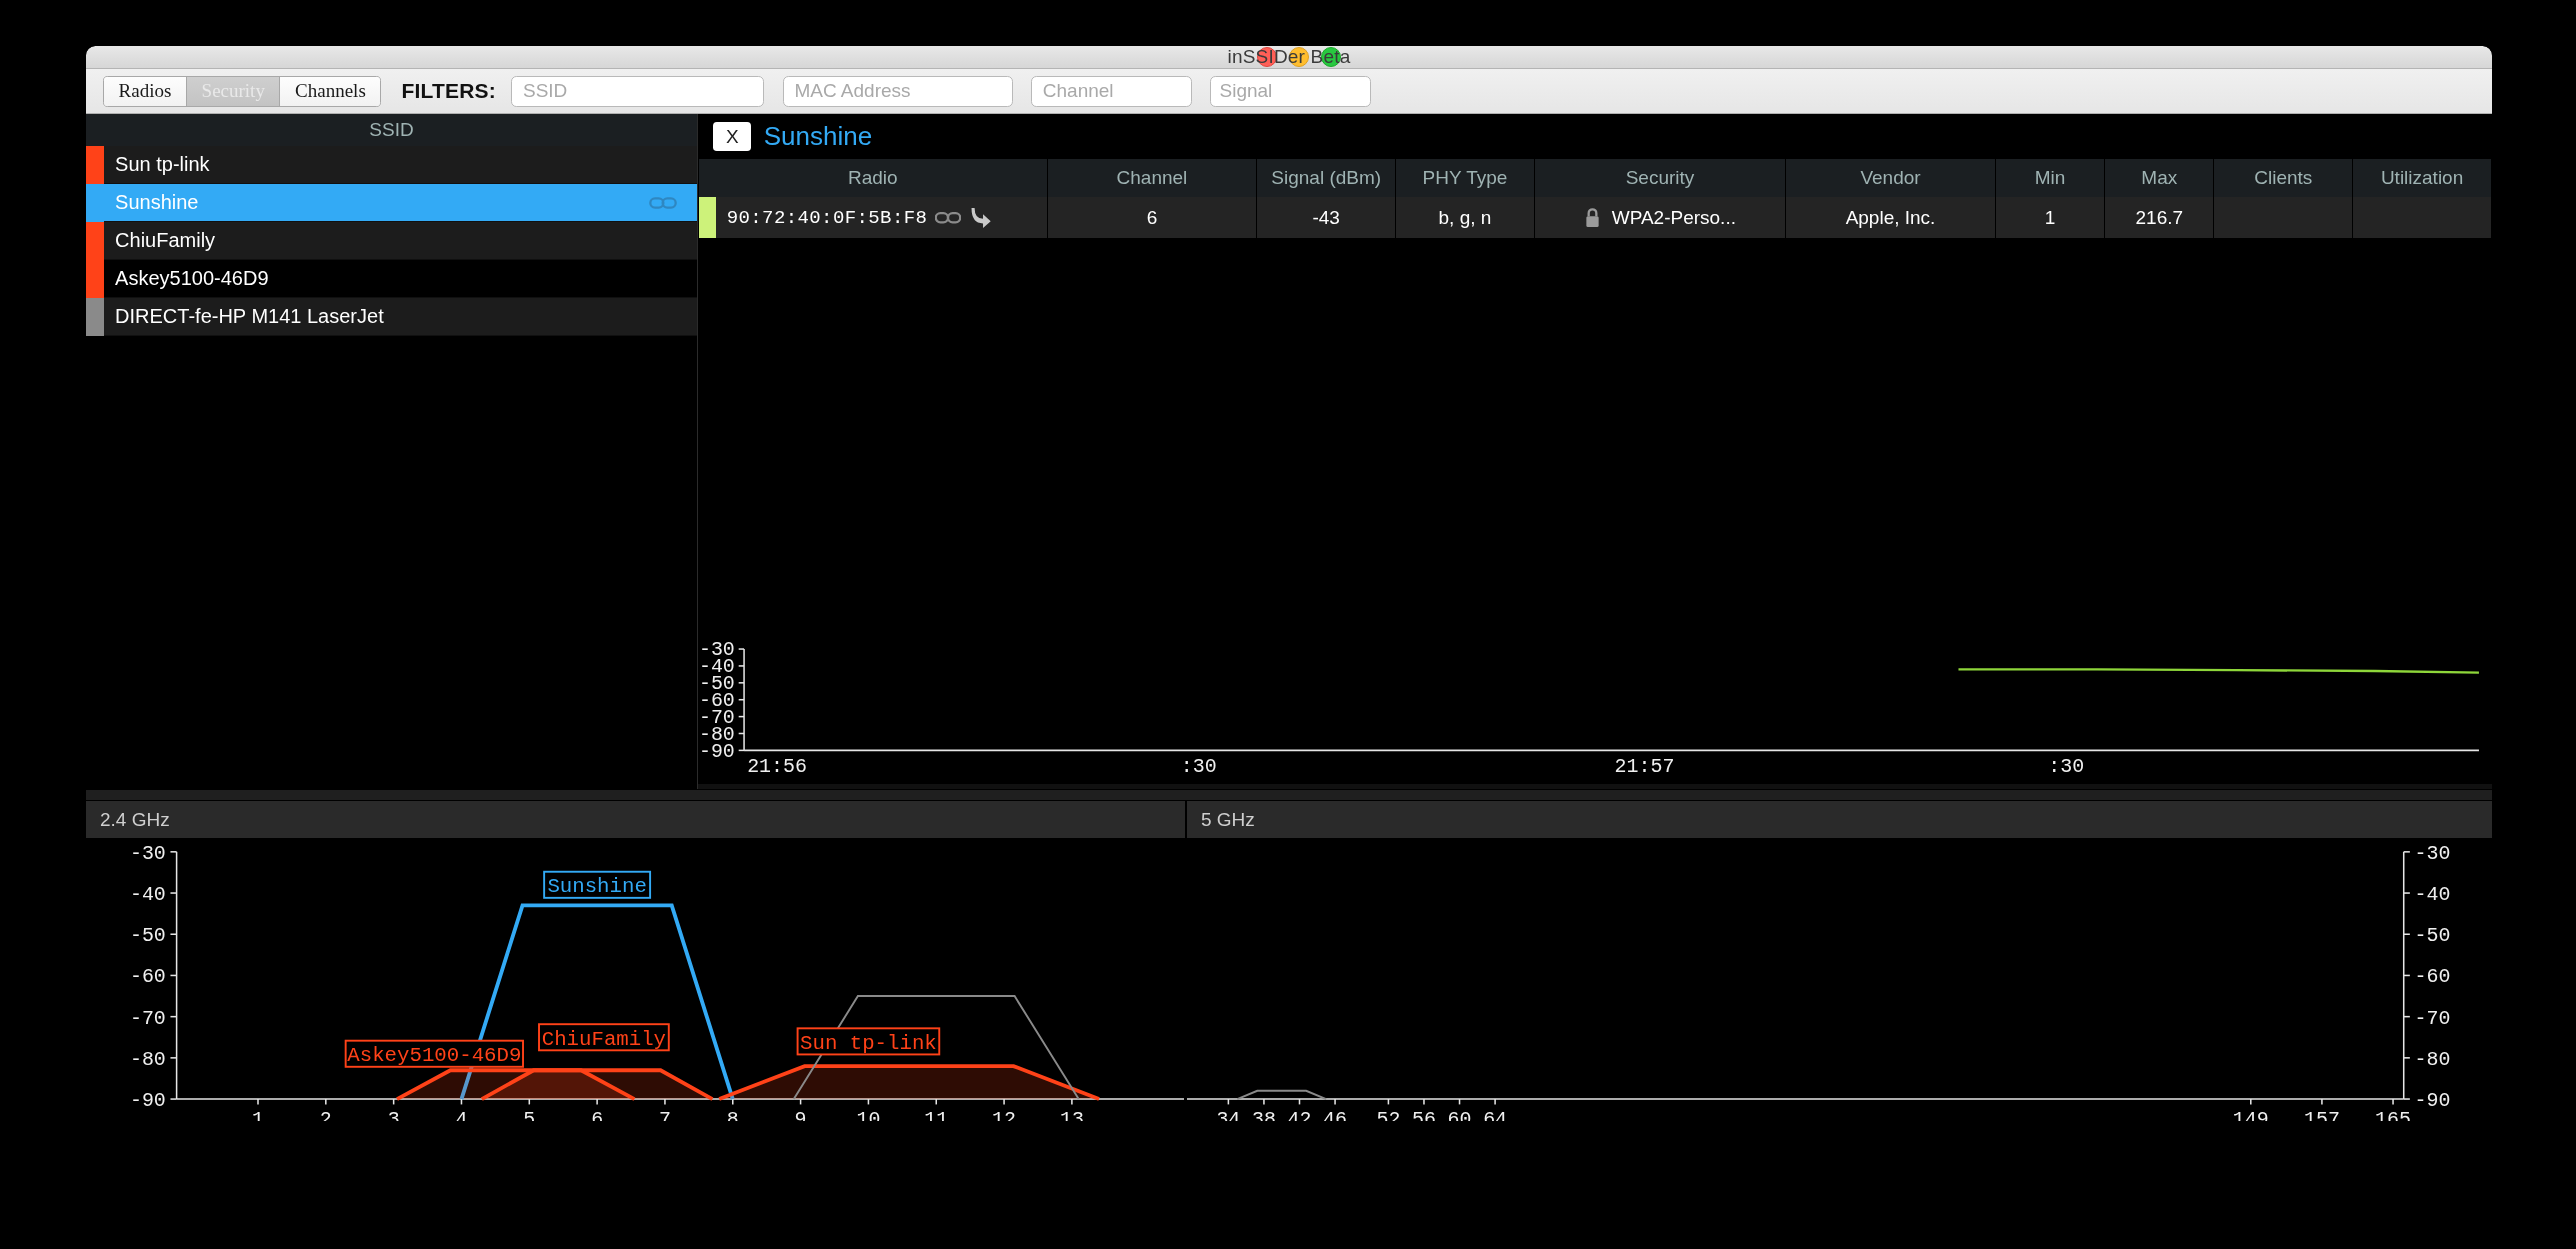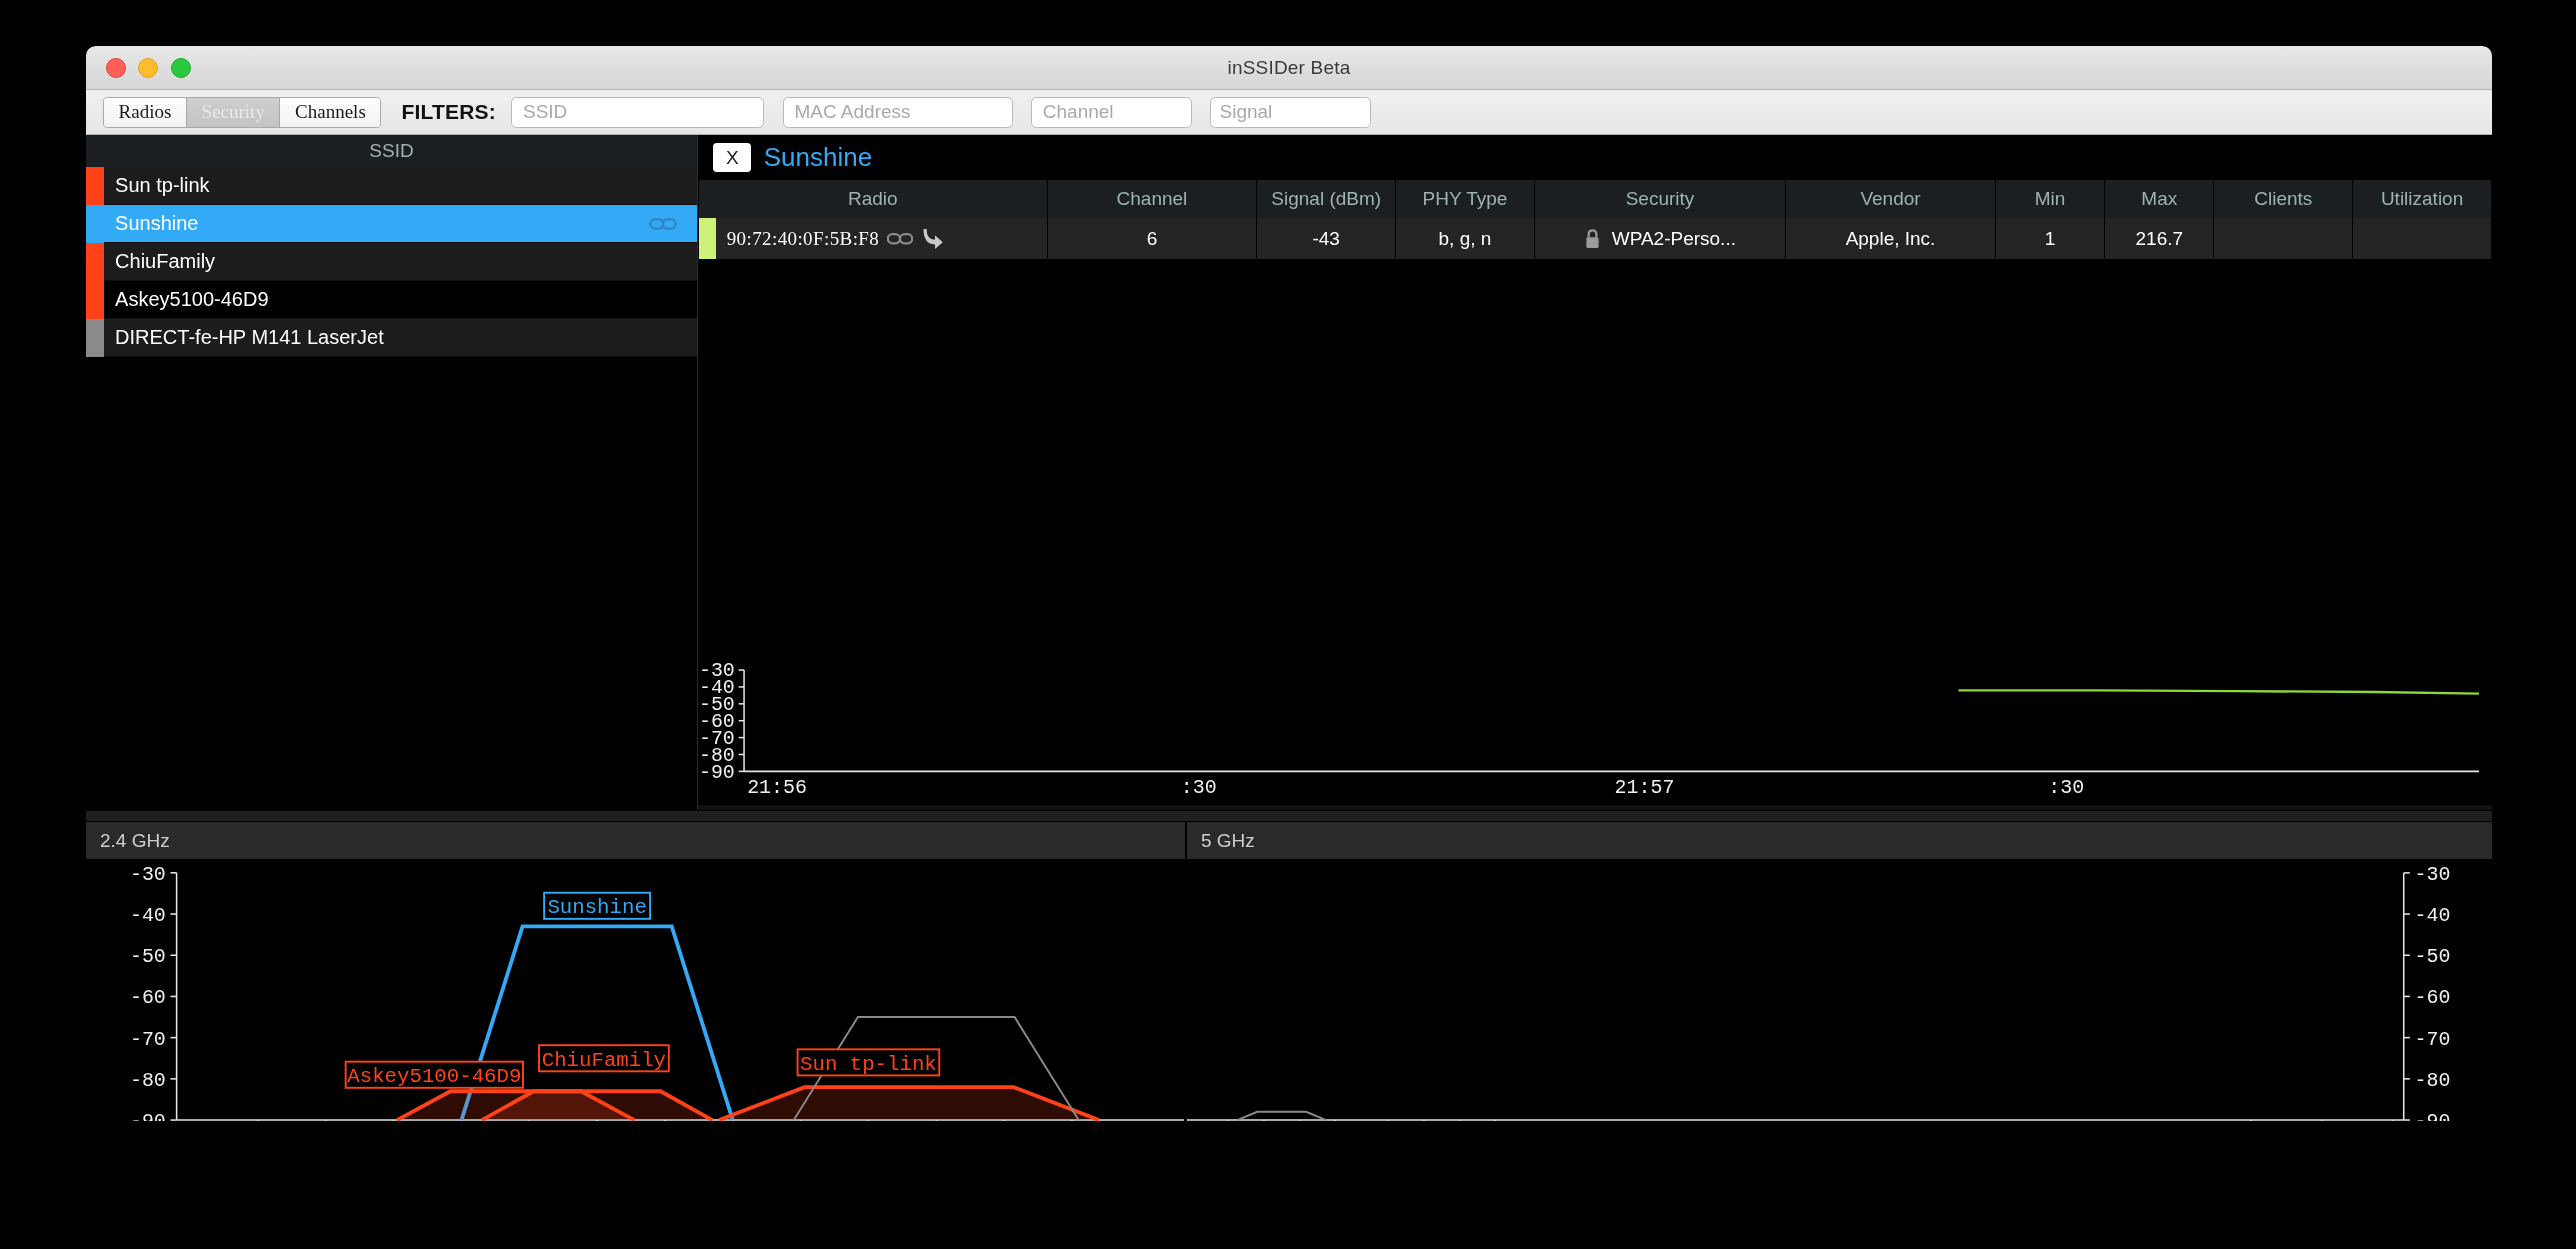--- a/index.html
+++ b/index.html
@@ -13,25 +13,25 @@
     position: absolute;
     left: 86px; top: 46px;
     width: 2406px; height: 1075px;
     background: #000;
     border-radius: 9.2px 9.2px 0 0;
     overflow: hidden;
   }
   
   .titlebar {
     position: relative;
-    height: 44px;
+    height: 23px;
     background: linear-gradient(to bottom, #e8e8e8 0%, #d6d6d6 100%);
     border-bottom: 0.8px solid #b4b4b4;
     border-radius: 9.2px 9.2px 0 0;
-    display: flex; align-items: center;
+    display: flex; align-items: center; justify-content: center;
   }
   .traffic { display: flex; gap: 12.3px; margin-left: 20px; }
   .light { width: 20px; height: 20px; border-radius: 50%; }
   .light.red    { background: #ff5f57; border: 0.8px solid #e0443e; }
   .light.yellow { background: #ffbd2e; border: 0.8px solid #dea123; }
   .light.green  { background: #28c840; border: 0.8px solid #1aab29; }
   .win-title {
     position: absolute; left: 0; right: 0; text-align: center;
     font-size: 19px; color: #3a3a3a; letter-spacing: 0.2px;
   }
@@ -133,21 +133,21 @@
     font-size: 19px; height: 38px;
     border-left: 0.8px solid #000; border-right: 0.8px solid #000;
   }
   table.radios td {
     background: #242424; color: #fff; font-size: 19px; height: 41px;
     text-align: center;
     border-left: 0.8px solid #000; border-right: 0.8px solid #000;
   }
   td.mac-cell {
     text-align: left; padding: 0;
-    font-family: Liberation Serif, serif; font-size: 18.4px;
+    font-family: Liberation Mono, monospace; font-size: 18.4px;
   }
   .mac-wrap { display: flex; align-items: center; height: 41px; }
   .mac-bar { width: 17px; height: 41px; flex: 0 0 17px; }
   .mac-text { margin-left: 10.7px; letter-spacing: 0.4px; }
   .sig-val { color: #4fc64f; }
   .sec-wrap { display:flex; align-items:center; justify-content:center; gap: 10.7px; }
   
   .time-chart { position: absolute; left: 0; right: 0; bottom: 0; height: 154px; }
   .panel-divider {
     position:absolute; left:0; right:0; bottom:0; height:4.6px; background:#111;

